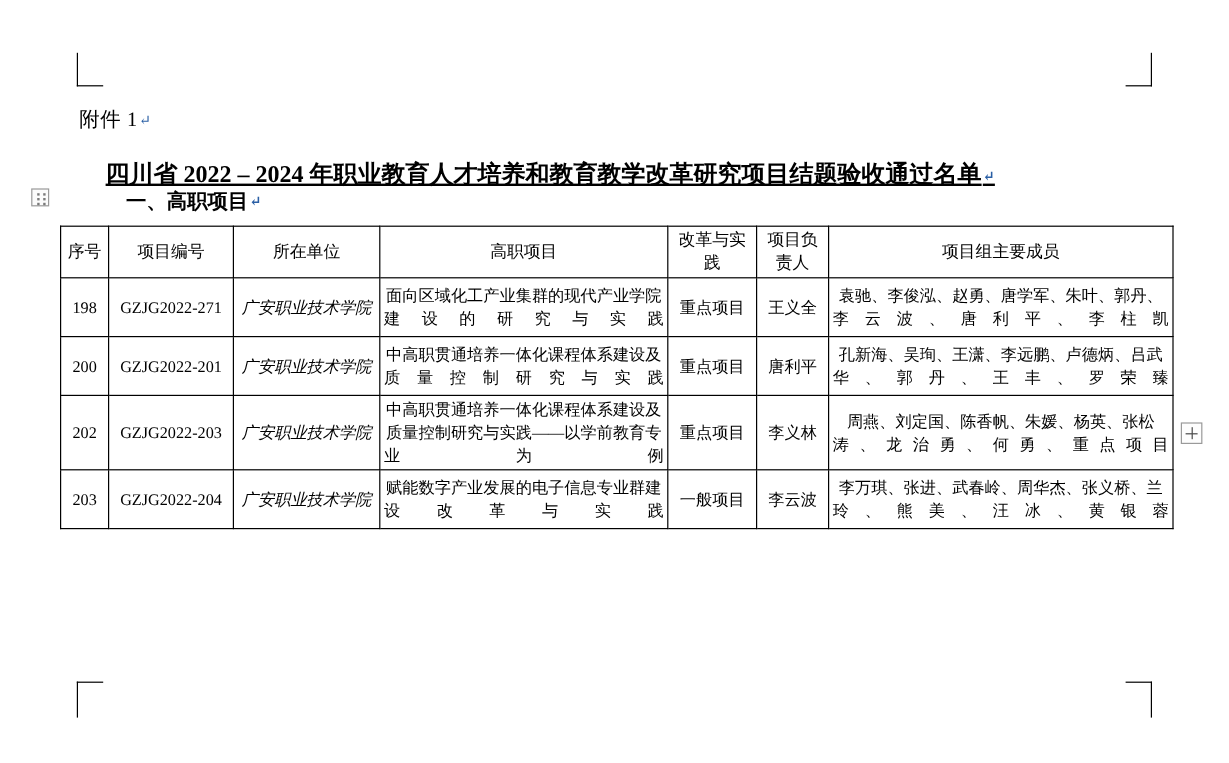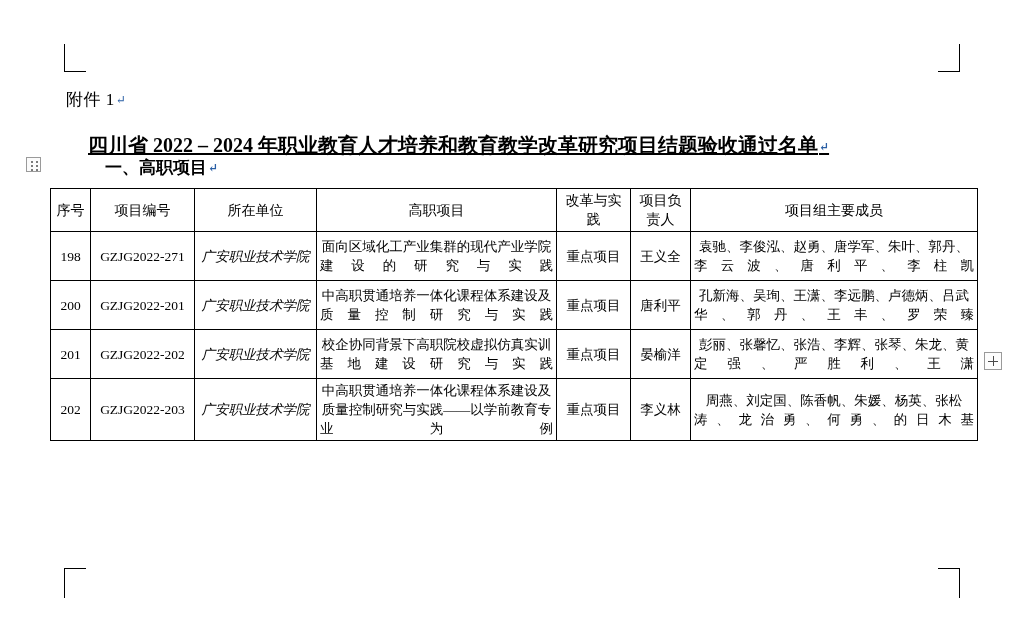--- a/index.html
+++ b/index.html
@@ -242,33 +242,33 @@
       <tr class="row-tall">
         <td>200</td>
         <td>GZJG2022-201</td>
         <td class="cell-unit">广安职业技术学院</td>
         <td class="cell-name">中高职贯通培养一体化课程体系建设及质量控制研究与实践</td>
         <td>重点项目</td>
         <td>唐利平</td>
         <td class="cell-members">孔新海、吴珣、王潇、李远鹏、卢德炳、吕武华、郭丹、王丰、罗荣臻</td>
       </tr>
       <tr class="row-tall">
-        <td>201</td>
-        <td>GZJG2022-202</td>
-        <td class="cell-unit">广安职业技术学院</td>
-        <td class="cell-name">校企协同背景下高职院校虚拟仿真实训基地建设研究与实践</td>
-        <td>重点项目</td>
-        <td>晏榆洋</td>
-        <td class="cell-members">彭丽、张馨忆、张浩、李辉、张琴、朱龙、黄定强、严胜利、王潇</td>
-      </tr>
-      <tr class="row-tall">
         <td>202</td>
         <td>GZJG2022-203</td>
         <td class="cell-unit">广安职业技术学院</td>
         <td class="cell-name">中高职贯通培养一体化课程体系建设及质量控制研究与实践——以学前教育专业为例</td>
         <td>重点项目</td>
         <td>李义林</td>
-        <td class="cell-members">周燕、刘定国、陈香帆、朱媛、杨英、张松涛、龙治勇、何勇、的日木基</td>
+        <td class="cell-members">周燕、刘定国、陈香帆、朱媛、杨英、张松涛、龙治勇、何勇、重点项目</td>
+      </tr>
+      <tr class="row-tall">
+        <td>203</td>
+        <td>GZJG2022-204</td>
+        <td class="cell-unit">广安职业技术学院</td>
+        <td class="cell-name">赋能数字产业发展的电子信息专业群建设改革与实践</td>
+        <td>一般项目</td>
+        <td>李云波</td>
+        <td class="cell-members">李万琪、张进、武春岭、周华杰、张义桥、兰玲、熊美、汪冰、黄银蓉</td>
       </tr>
     </tbody>
   </table>
 
 </div>
 
 </body></html>

